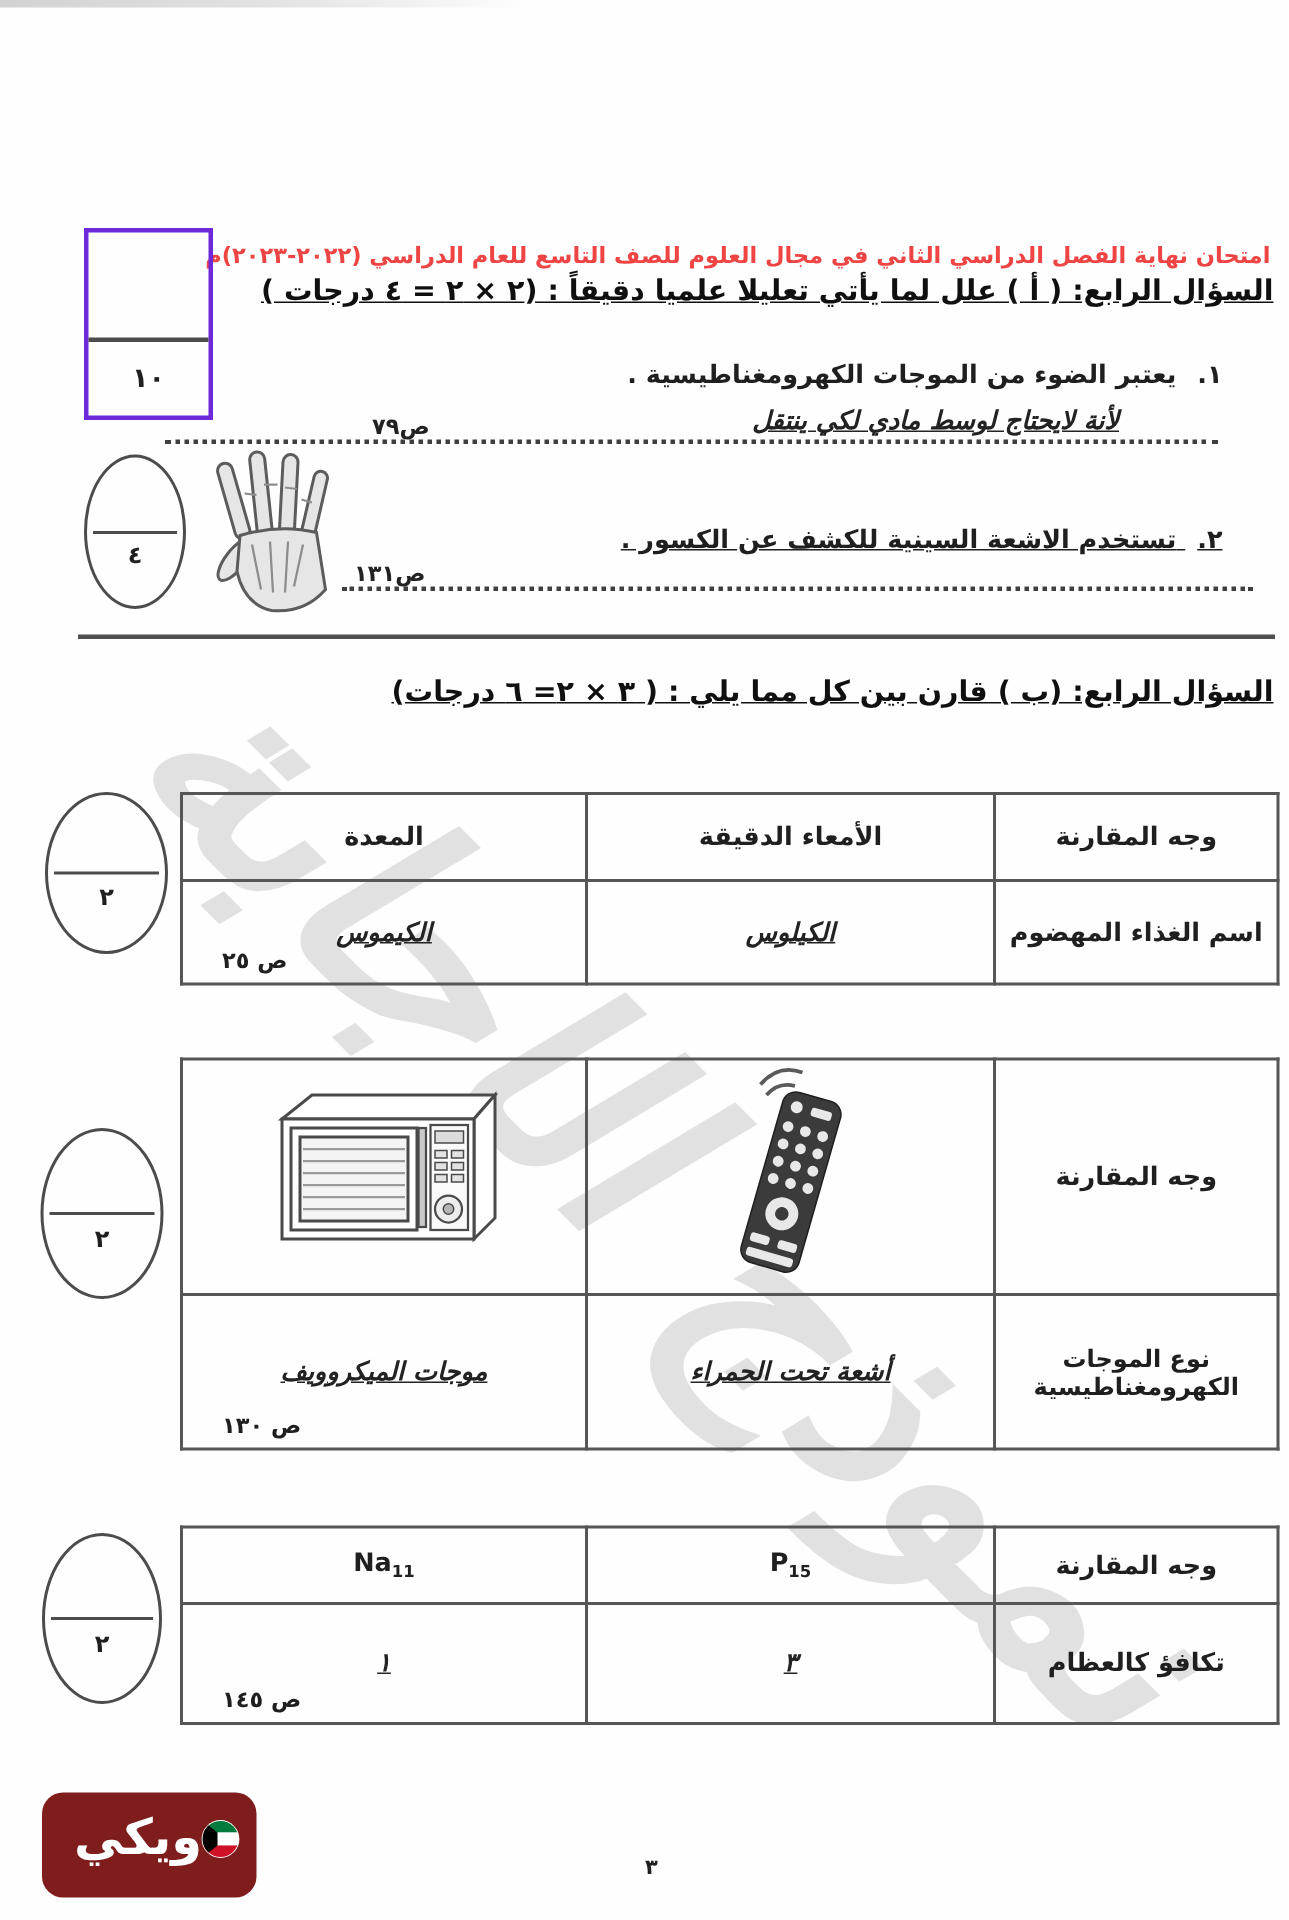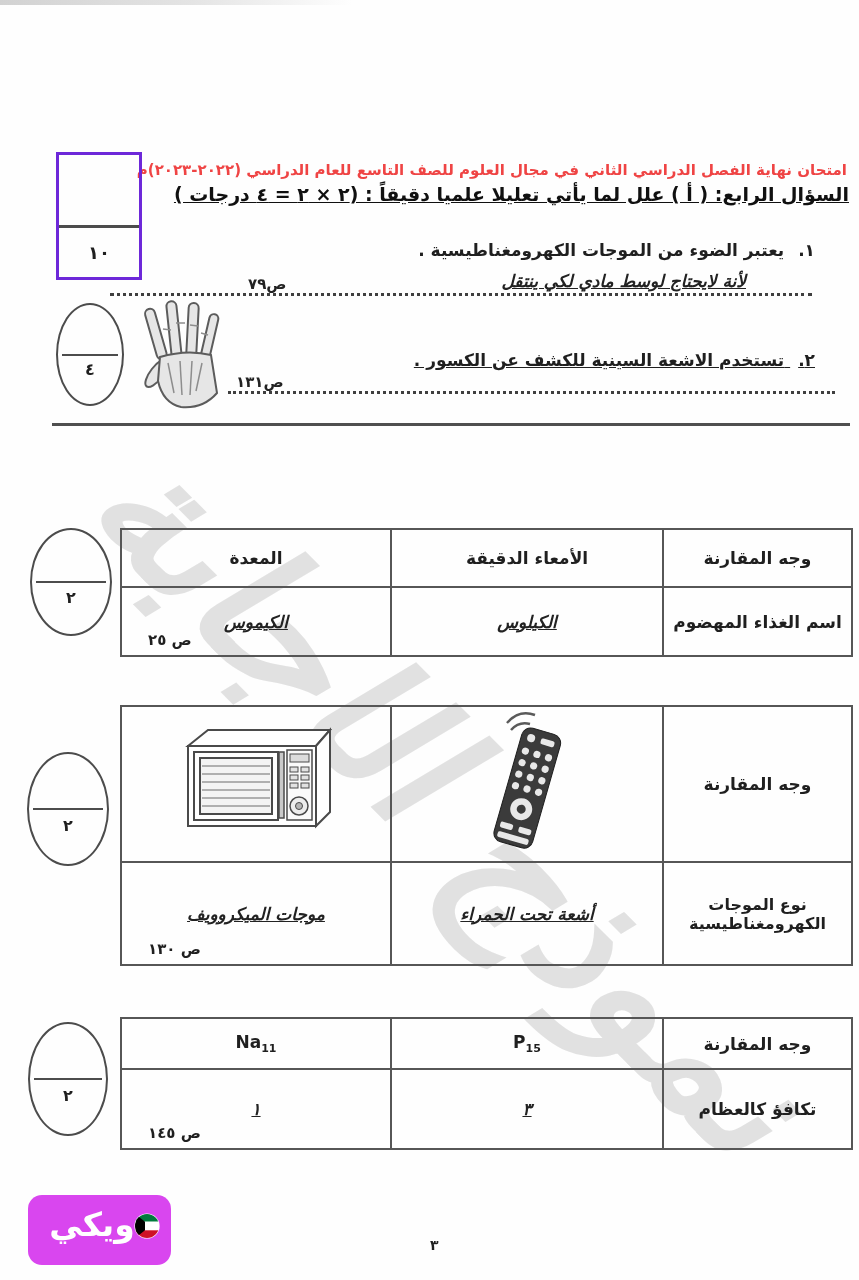--- a/index.html
+++ b/index.html
@@ -65,21 +65,21 @@
   #table1{top:528px;} #table2{top:705px;} #table3{top:1017px;}
   #table1 .r1 td{height:52px;margin-left:40px;} #table1 .r2 td{height:63px;}
   #table2 .r1 td{height:148px;} #table2 .r2 td{height:97px;margin-left:27px;}
   #table3 .r1 td{height:45px;} #table3 .r2 td{height:74px;}
   td .cell-ref{position:absolute;left:26px;bottom:6px;font-size:15px;}
   .elem{direction:ltr;font-size:17px;font-weight:bold;}
   .elem sub{font-size:11px;}
   .img-cell{padding:0;}
 
   
-  #site-logo{left:28px;top:1195px;width:143px;height:70px;background:#d946ef;border-radius:14px;}
+  #site-logo{left:28px;top:1195px;width:143px;height:70px;background:#7f1d1d;border-radius:14px;}
   #site-logo .logo-text{position:absolute;left:14px;top:10px;width:100px;text-align:center;
                         color:#ffffff;font-size:33px;font-weight:bold;direction:rtl;}
   #site-logo .flag{position:absolute;right:11px;top:18px;width:26px;height:26px;}
 
   #page-number{left:430px;top:1237px;font-size:14px;font-weight:bold;}
 </style>
 </head>
 <body>
 
 <div class="page">
@@ -135,20 +135,21 @@
         <path d="M59 64 L53 92"></path>
       <path d="M20 30 L28 31"></path>
         <path d="M33 24 L42 24"></path>
       <path d="M47 26 L55 27"></path>
         <path d="M58 34 L65 36"></path>
     </g>
   </svg>
 
   <div id="section-divider" class="abs"></div>
 
+  <div id="title-b" class="abs sec-title">السؤال الرابع: (ب ) قارن بين كل مما يلي : ( ٣ × ٢= ٦ درجات)</div>
 
   <table id="table1" class="cmp">
     <colgroup>
         <col style="width:189px">
         <col style="width:272px">
         <col style="width:270px">
       </colgroup>
     <tbody>
         <tr class="r1">
       <td>وجه المقارنة</td>

